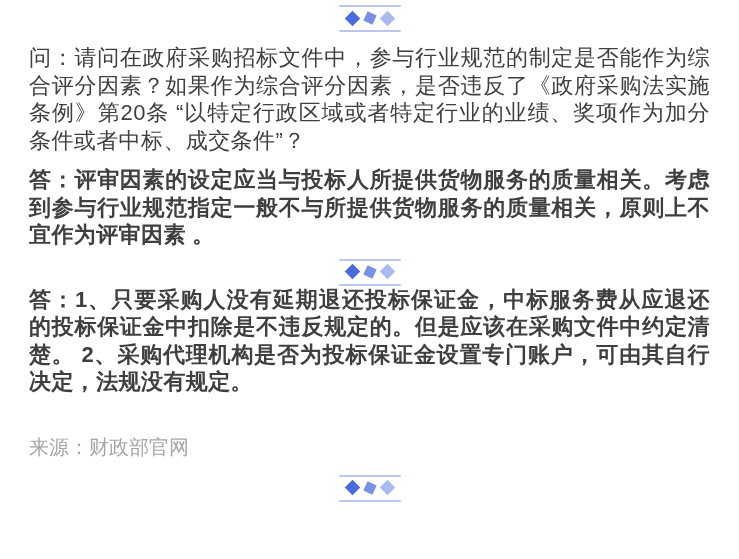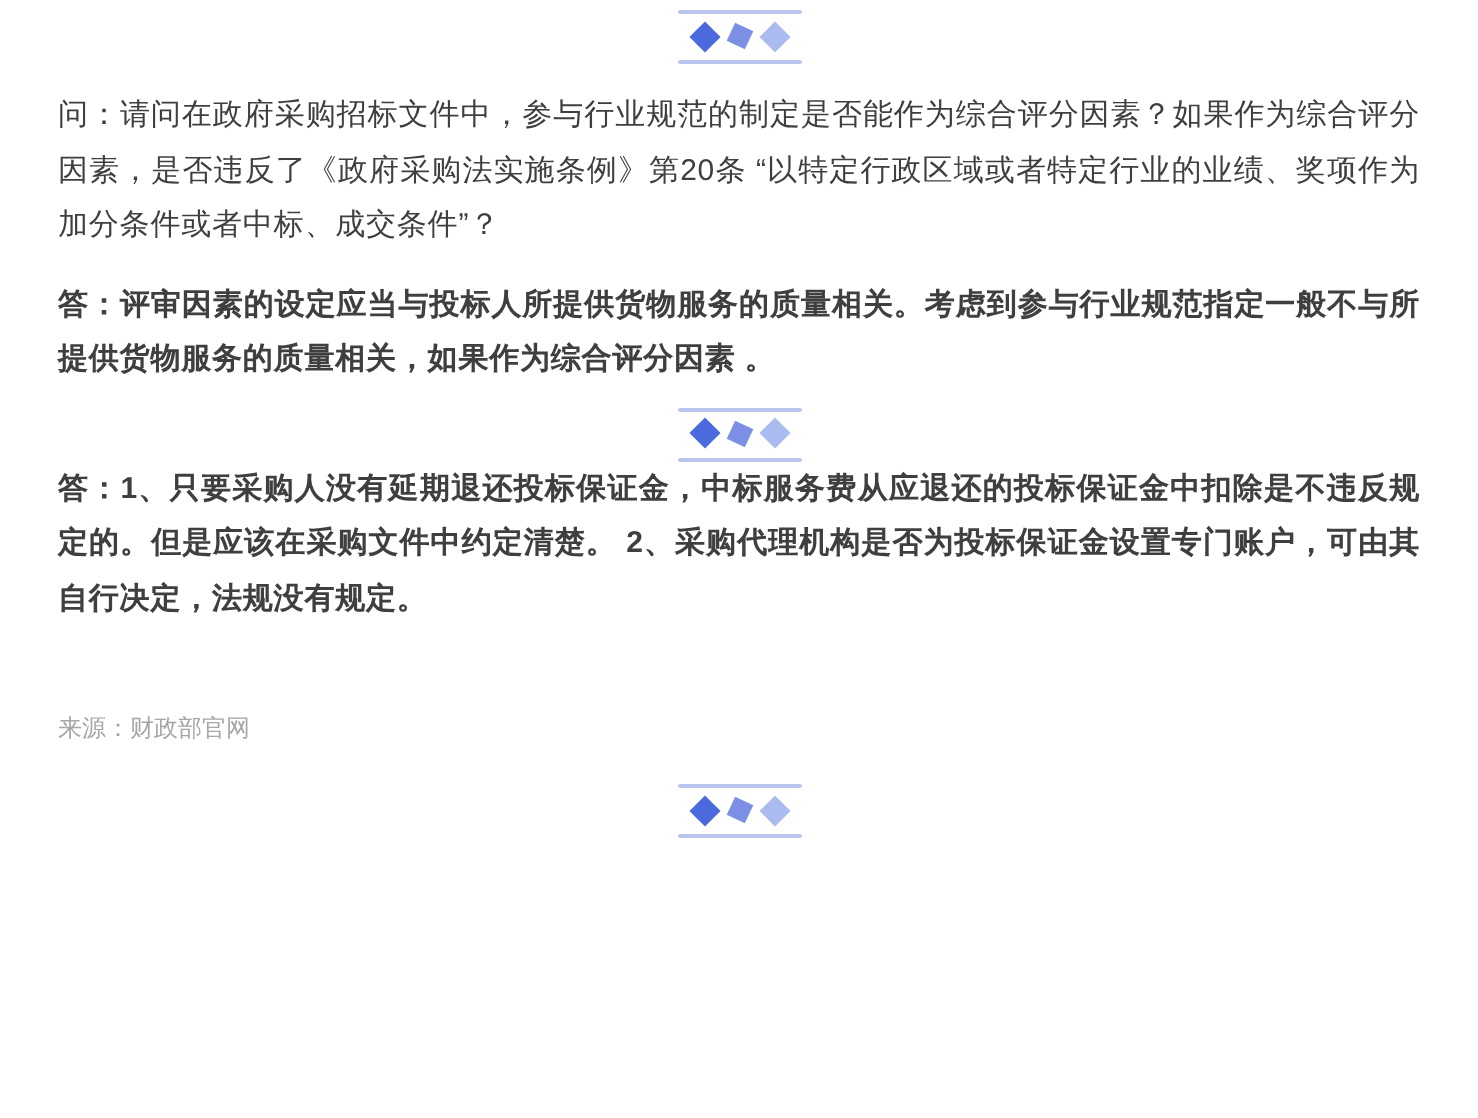--- a/index.html
+++ b/index.html
@@ -42,35 +42,35 @@
     gap:7px;
     height:14px;
     padding:4px 0 5px;
   }
   .diamond{display:inline-block;}
   .diamond.d1{width:11px;height:11px;background:var(--diamond-dark);transform:rotate(45deg);}
   .diamond.d2{width:10px;height:10px;background:var(--diamond-mid);transform:rotate(25deg);}
   .diamond.d3{width:11px;height:11px;background:var(--diamond-light);transform:rotate(45deg);}
   
   .question,.answer{
-    font-size:15px;
+    font-size:22px;
     line-height:27.5px;
     letter-spacing:0.4px;
     color:var(--text);
     text-align:justify;
     margin:0;
   }
   .answer{font-weight:bold;}
   .q1{margin-top:12px;}
   .a1{margin-top:12px;}
   .q2{margin-top:17px;}
   .a2{margin-top:0;}
   .source{
     margin:40px 0 0;
-    font-size:12px;
+    font-size:20px;
     line-height:22px;
     color:var(--source-text);
   }
 </style>
 </head>
 <body>
 
 <div class="page">
 
   <div class="divider top">
@@ -78,21 +78,21 @@
     <div class="diamond-row">
       <span class="diamond d1"></span>
       <span class="diamond d2"></span>
       <span class="diamond d3"></span>
     </div>
     <div class="divider-line"></div>
   </div>
 
   <p class="question q1">问：请问在政府采购招标文件中，参与行业规范的制定是否能作为综合评分因素？如果作为综合评分因素，是否违反了《政府采购法实施条例》第20条 “以特定行政区域或者特定行业的业绩、奖项作为加分条件或者中标、成交条件”？</p>
 
-  <p class="answer a1">答：评审因素的设定应当与投标人所提供货物服务的质量相关。考虑到参与行业规范指定一般不与所提供货物服务的质量相关，如果作为综合评分因素 。</p>
+  <p class="answer a1">答：评审因素的设定应当与投标人所提供货物服务的质量相关。考虑到参与行业规范指定一般不与所提供货物服务的质量相关，原则上不宜作为评审因素 。</p>
 
   <div class="divider mid">
     <div class="divider-line"></div>
     <div class="diamond-row">
       <span class="diamond d1"></span>
       <span class="diamond d2"></span>
       <span class="diamond d3"></span>
     </div>
     <div class="divider-line"></div>
   </div>

